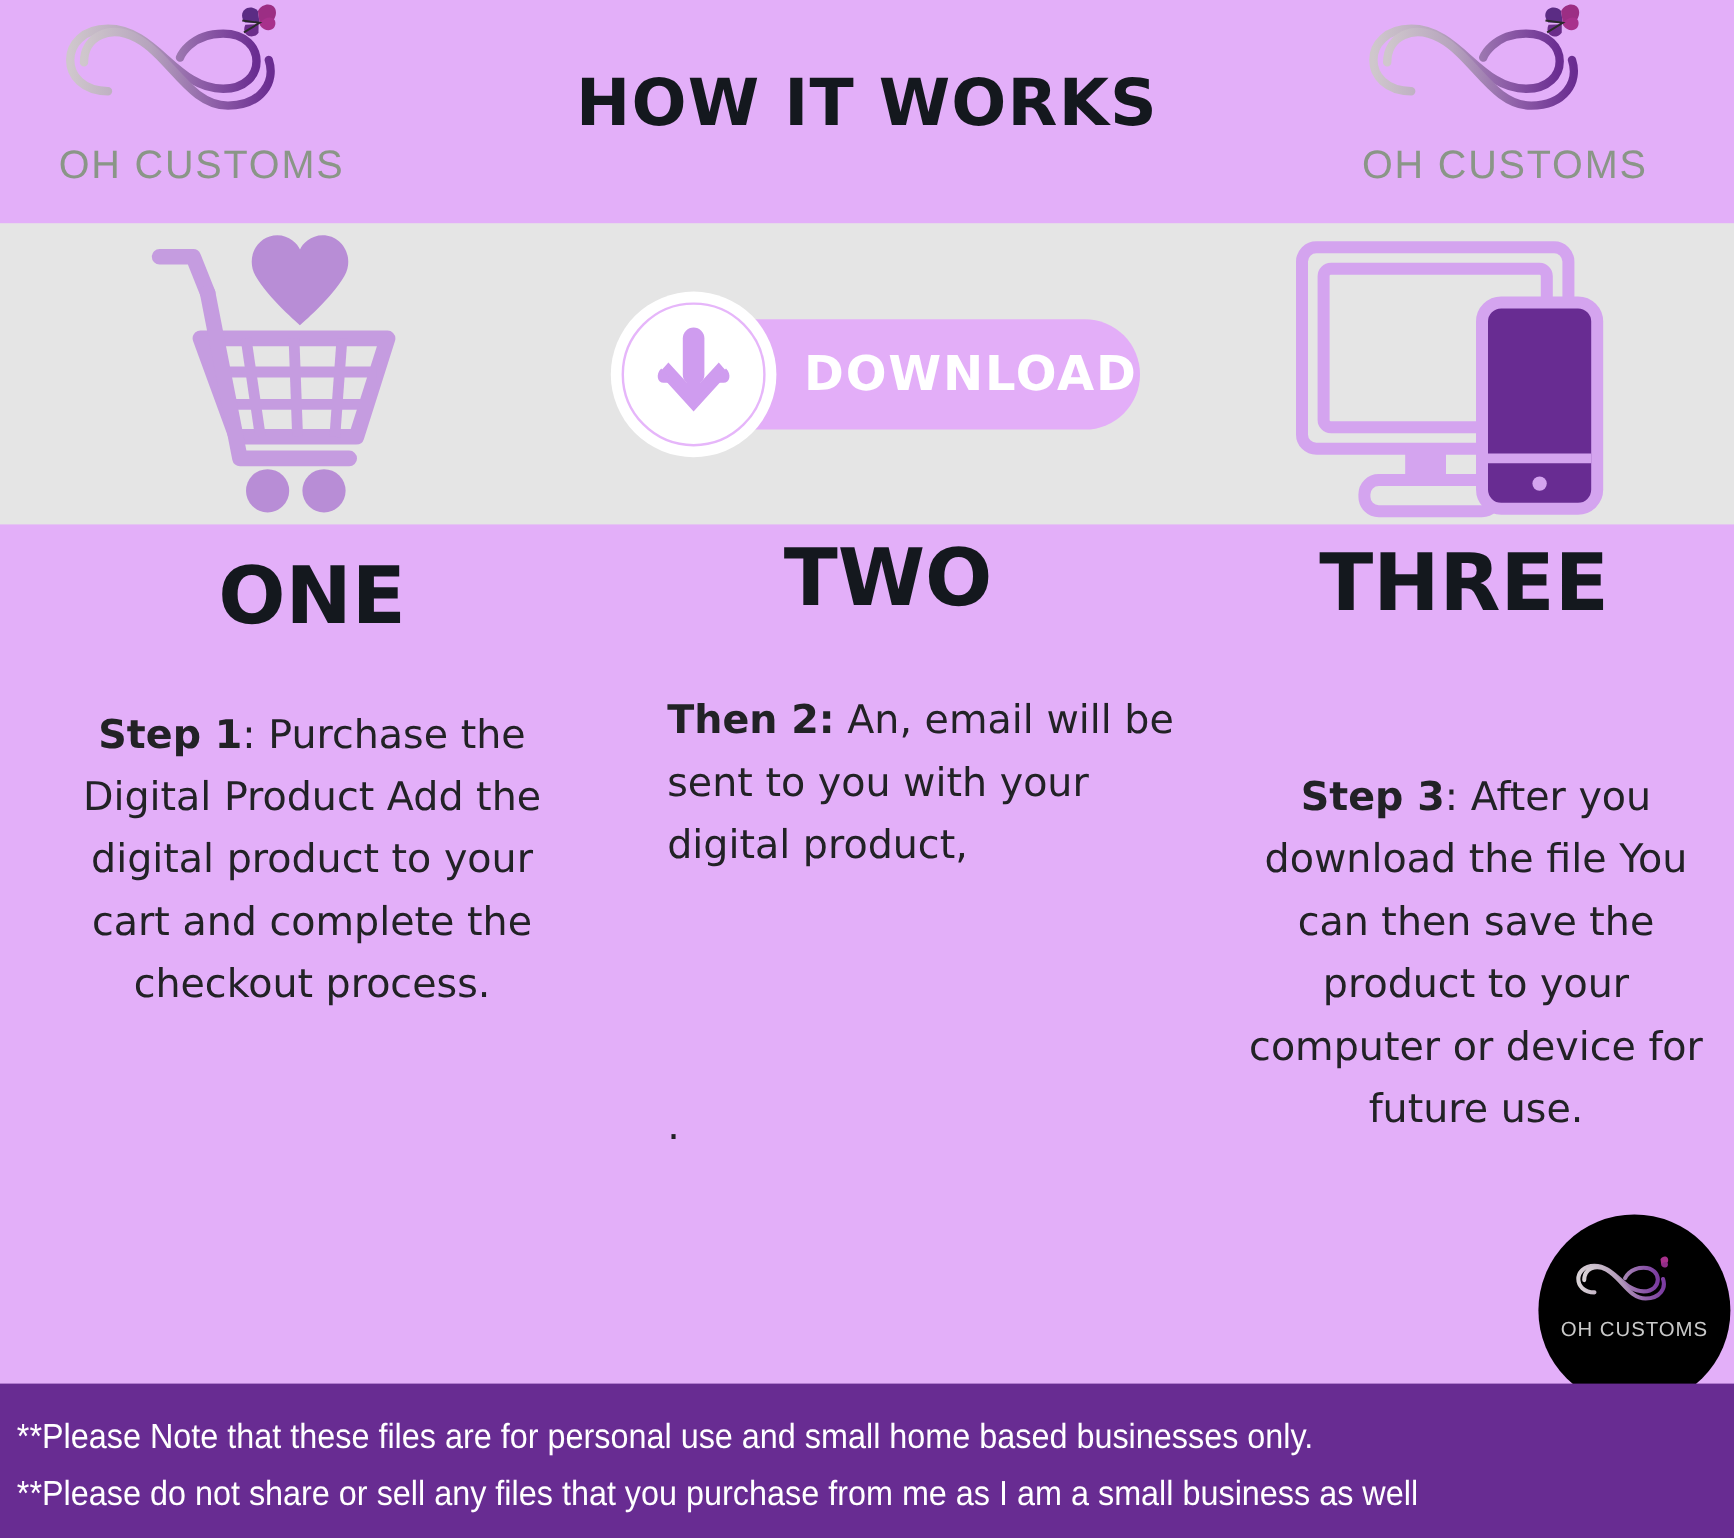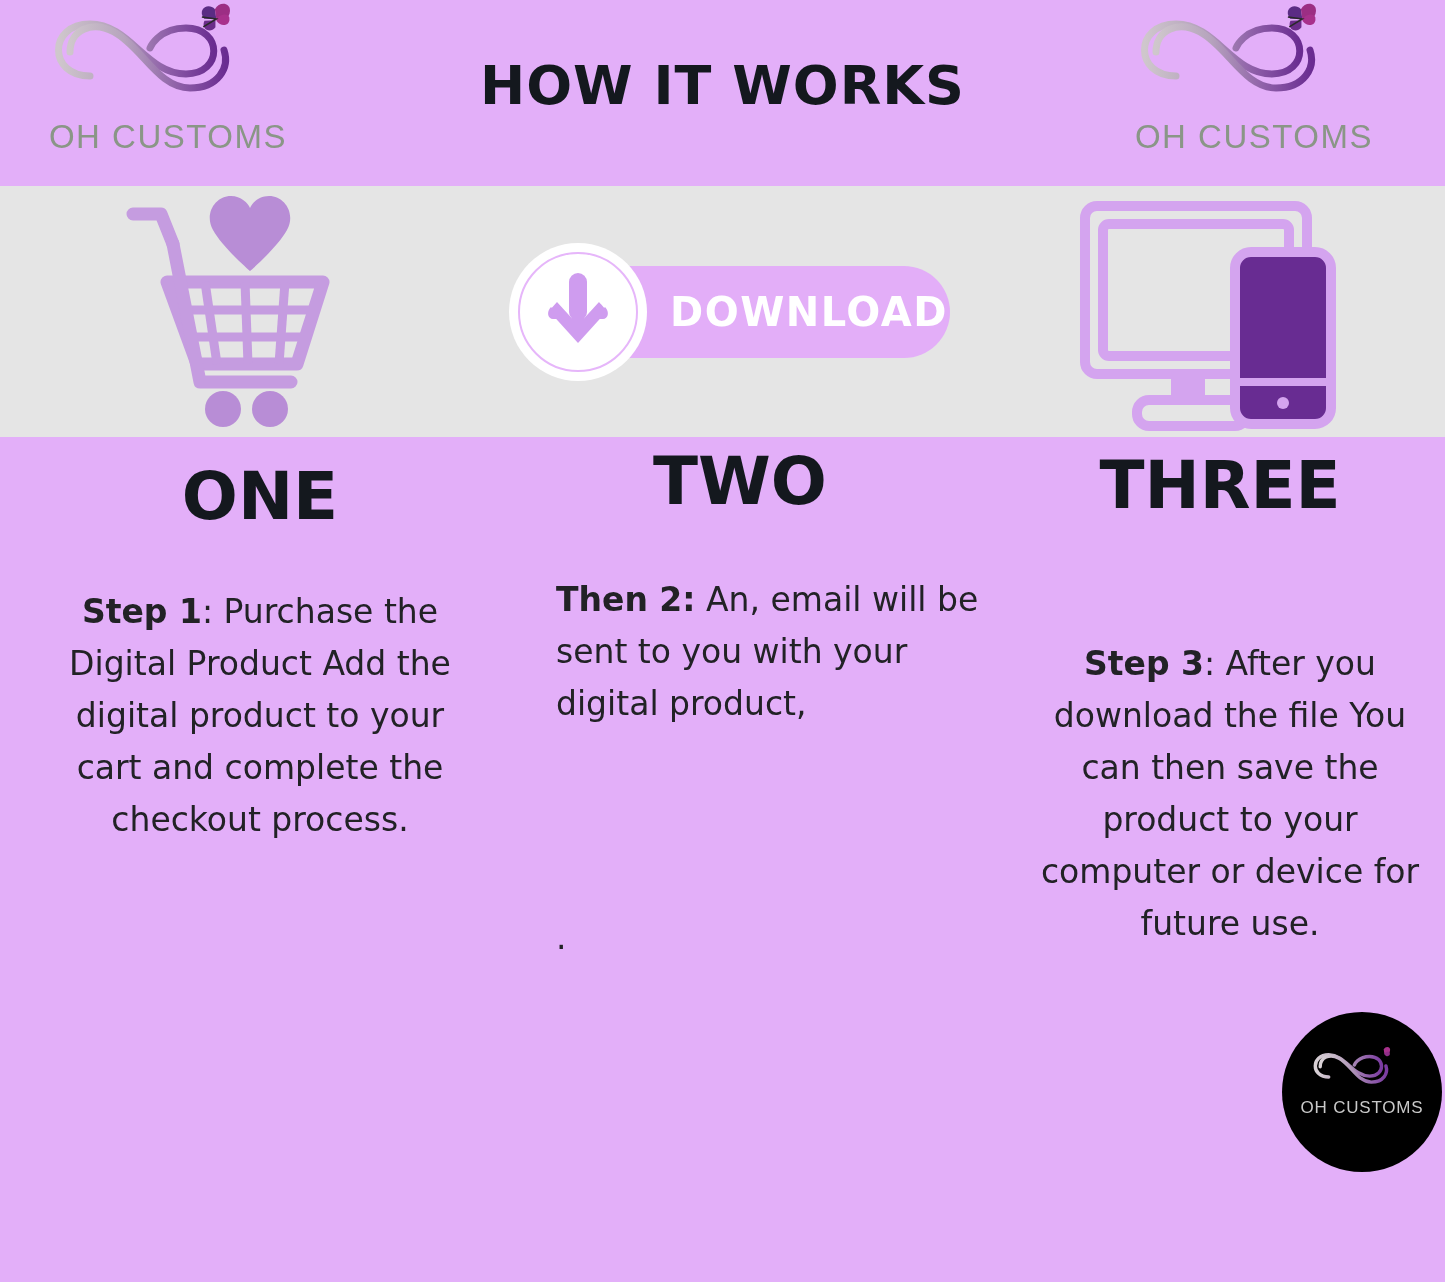--- a/index.html
+++ b/index.html
@@ -379,14 +379,18 @@
       <path d="M72,74 C30,74 30,22 72,22 C112,22 128,72 168,72 C205,72 205,26 168,26 C140,26 132,46 132,46" fill="none" stroke="url(#gradB)" stroke-width="8" stroke-linecap="round"></path>
       <path d="M52,50 C52,28 74,18 96,30 C124,45 140,86 172,86 C200,86 212,66 206,48" fill="none" stroke="url(#gradB)" stroke-width="8" stroke-linecap="round"></path>
       <g transform="translate(182,4) rotate(-8)">
         <path d="M18,8 C24,0 36,4 32,14 C29,21 22,22 18,18 Z" fill="#a8318c"></path>
         <path d="M18,20 C22,28 32,26 31,18 C30,14 24,13 18,18 Z" fill="#8f2d88"></path>
       </g>
     </svg>
     <div id="badge-text">OH CUSTOMS</div>
   </div>
 
+  <div id="footer">
+    <div class="footer-line" id="footer-line-1">**Please Note that these files are for personal use and small home based businesses only.</div>
+    <div class="footer-line" id="footer-line-2">**Please do not share or sell any  files that you purchase from me as I am a small business as well</div>
+  </div>
 
 </div>
 
 </body></html>

